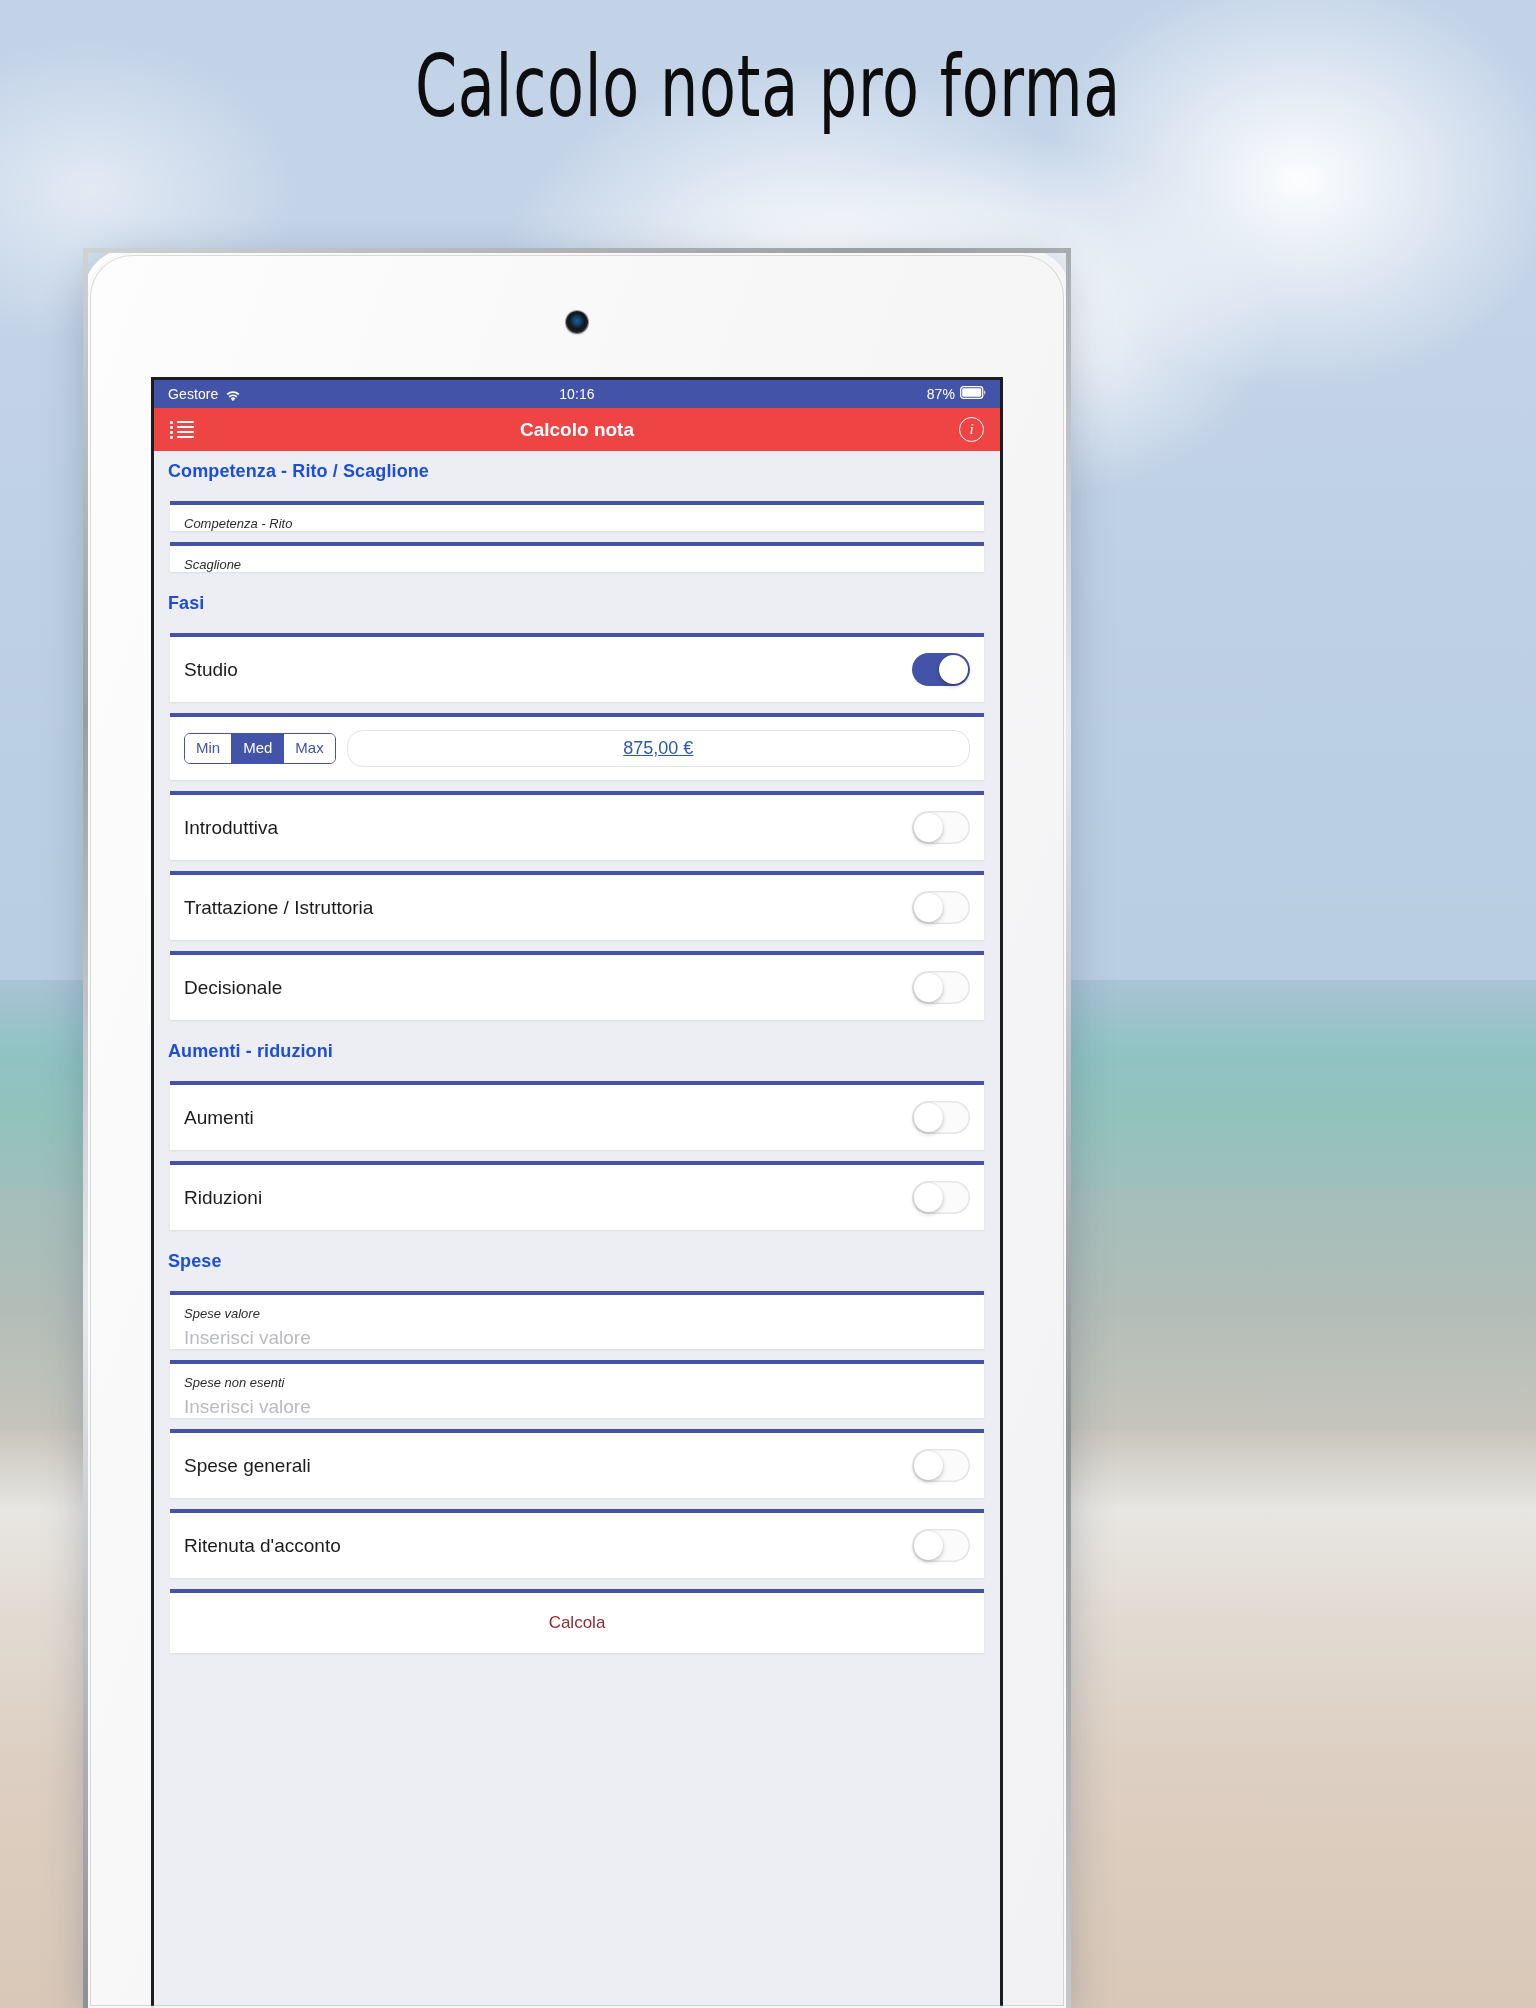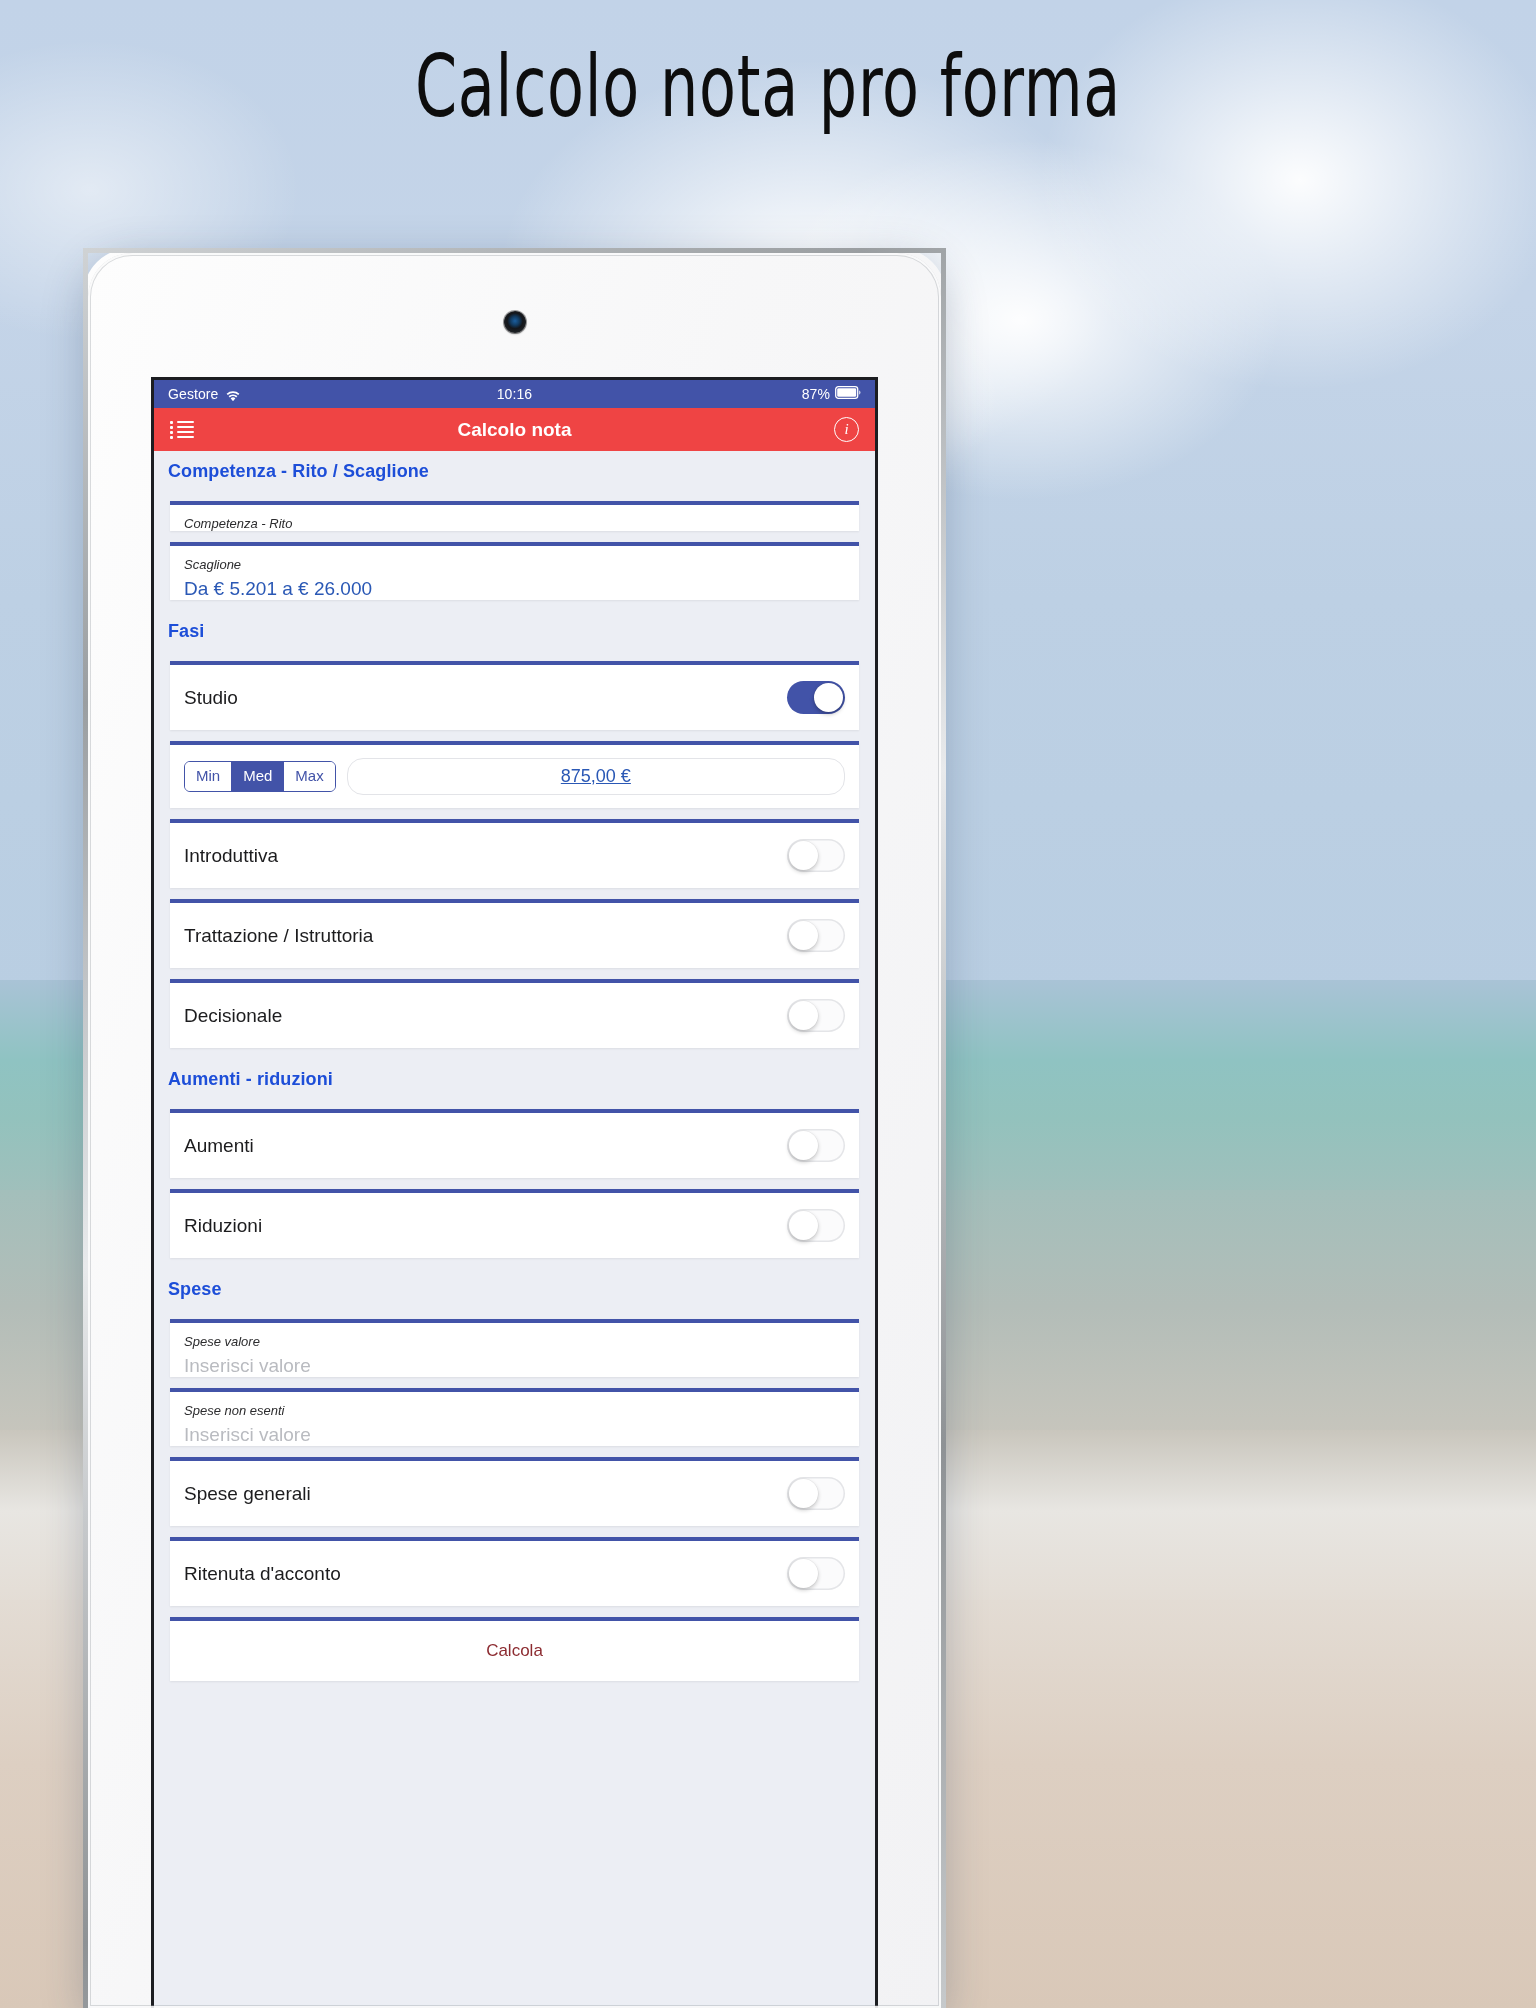--- a/index.html
+++ b/index.html
@@ -23,21 +23,21 @@
     background:radial-gradient(closest-side, rgba(255,255,255,0.95), rgba(255,255,255,0));
   }
   .c1 { left:500px; top:60px;  width:620px; height:420px; }
   .c2 { left:760px; top:140px; width:520px; height:360px; }
   .c3 { left:1040px;top:-30px; width:520px; height:420px; }
   .c4 { left:-120px;top:40px;  width:420px; height:300px; opacity:.55; }
   .c5 { left:620px; top:260px; width:380px; height:260px; opacity:.85; }
 
   
   #device {
-    position:absolute; left:83px; top:248px; width:863px; height:1760px;
+    position:absolute; left:83px; top:248px; width:988px; height:1760px;
     border-radius:48px 48px 0 0;
     background:linear-gradient(110deg,#fdfdfd 0%,#f7f7f8 45%,#f2f2f4 100%);
     box-shadow:0 10px 40px rgba(40,60,90,0.25);
     border:5px solid;
     border-image:linear-gradient(150deg,#cfd2d4 0%,#9a9ea1 20%,#e8eaec 45%,#8e9295 75%,#c6c9cb 100%) 1;
     border-bottom:none;
     overflow:hidden;
   }
   #device::before{ 
     content:""; position:absolute; inset:0; border-radius:44px 44px 0 0;
@@ -218,21 +218,20 @@
     <div class="content">
 
       <div class="section-header">Competenza - Rito / Scaglione</div>
 
       <div class="card picker">
         <div class="f-label">Competenza - Rito</div>
       </div>
 
       <div class="card picker">
         <div class="f-label">Scaglione</div>
-        <div class="f-value">Da € 5.201 a € 26.000</div>
       </div>
 
       <div class="section-header">Fasi</div>
 
       <div class="card">
         <div class="row">
           <div class="row-label">Studio</div>
           <div class="switch on">
               <div class="knob"></div>
             </div>

